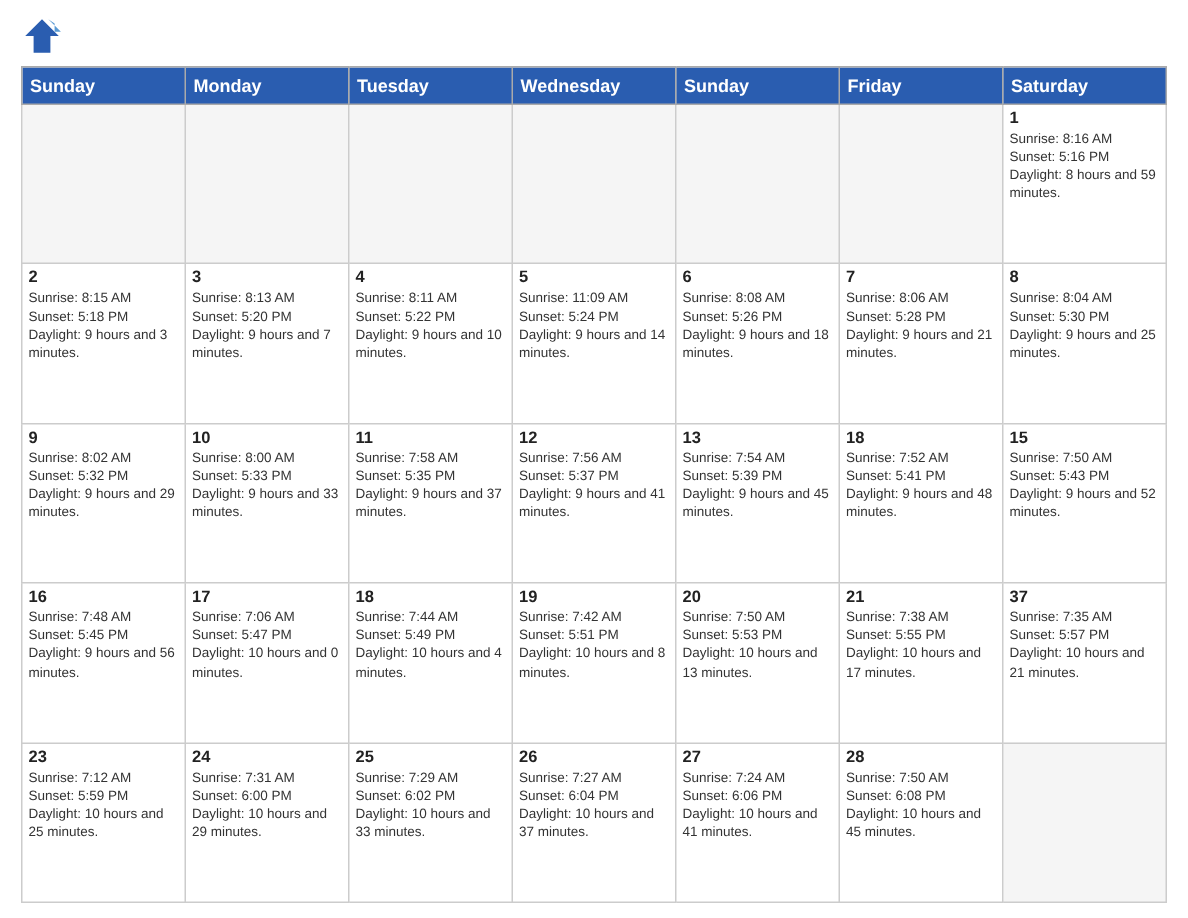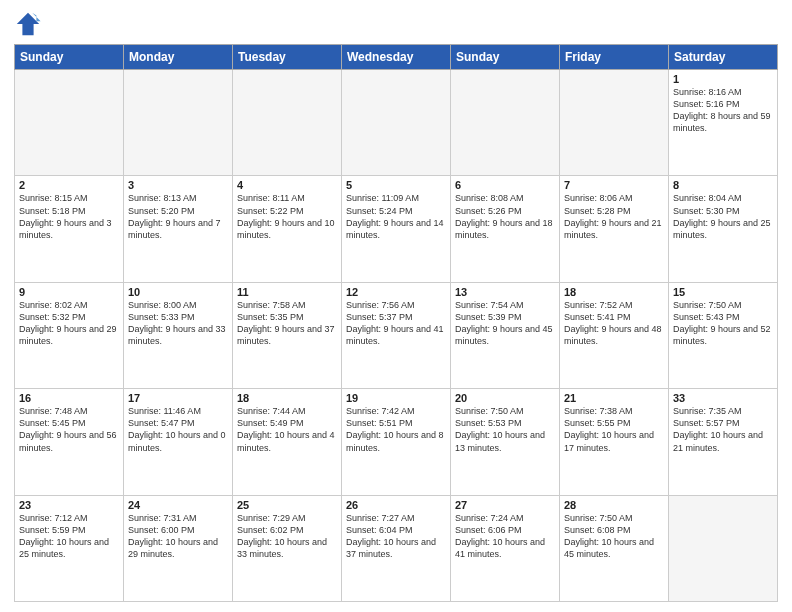--- a/index.html
+++ b/index.html
@@ -239,21 +239,21 @@
         </tr>
         <tr>
           <td>
             <span class="day-num">16</span>
             <div class="day-info">Sunrise: 7:48 AM
 Sunset: 5:45 PM
 Daylight: 9 hours and 56 minutes.</div>
           </td>
           <td>
             <span class="day-num">17</span>
-            <div class="day-info">Sunrise: 11:46 AM
+            <div class="day-info">Sunrise: 7:06 AM
 Sunset: 5:47 PM
 Daylight: 10 hours and 0 minutes.</div>
           </td>
           <td>
             <span class="day-num">18</span>
             <div class="day-info">Sunrise: 7:44 AM
 Sunset: 5:49 PM
 Daylight: 10 hours and 4 minutes.</div>
           </td>
           <td>
@@ -268,21 +268,21 @@
 Sunset: 5:53 PM
 Daylight: 10 hours and 13 minutes.</div>
           </td>
           <td>
             <span class="day-num">21</span>
             <div class="day-info">Sunrise: 7:38 AM
 Sunset: 5:55 PM
 Daylight: 10 hours and 17 minutes.</div>
           </td>
           <td>
-            <span class="day-num">33</span>
+            <span class="day-num">37</span>
             <div class="day-info">Sunrise: 7:35 AM
 Sunset: 5:57 PM
 Daylight: 10 hours and 21 minutes.</div>
           </td>
         </tr>
         <tr>
           <td>
             <span class="day-num">23</span>
             <div class="day-info">Sunrise: 7:12 AM
 Sunset: 5:59 PM

